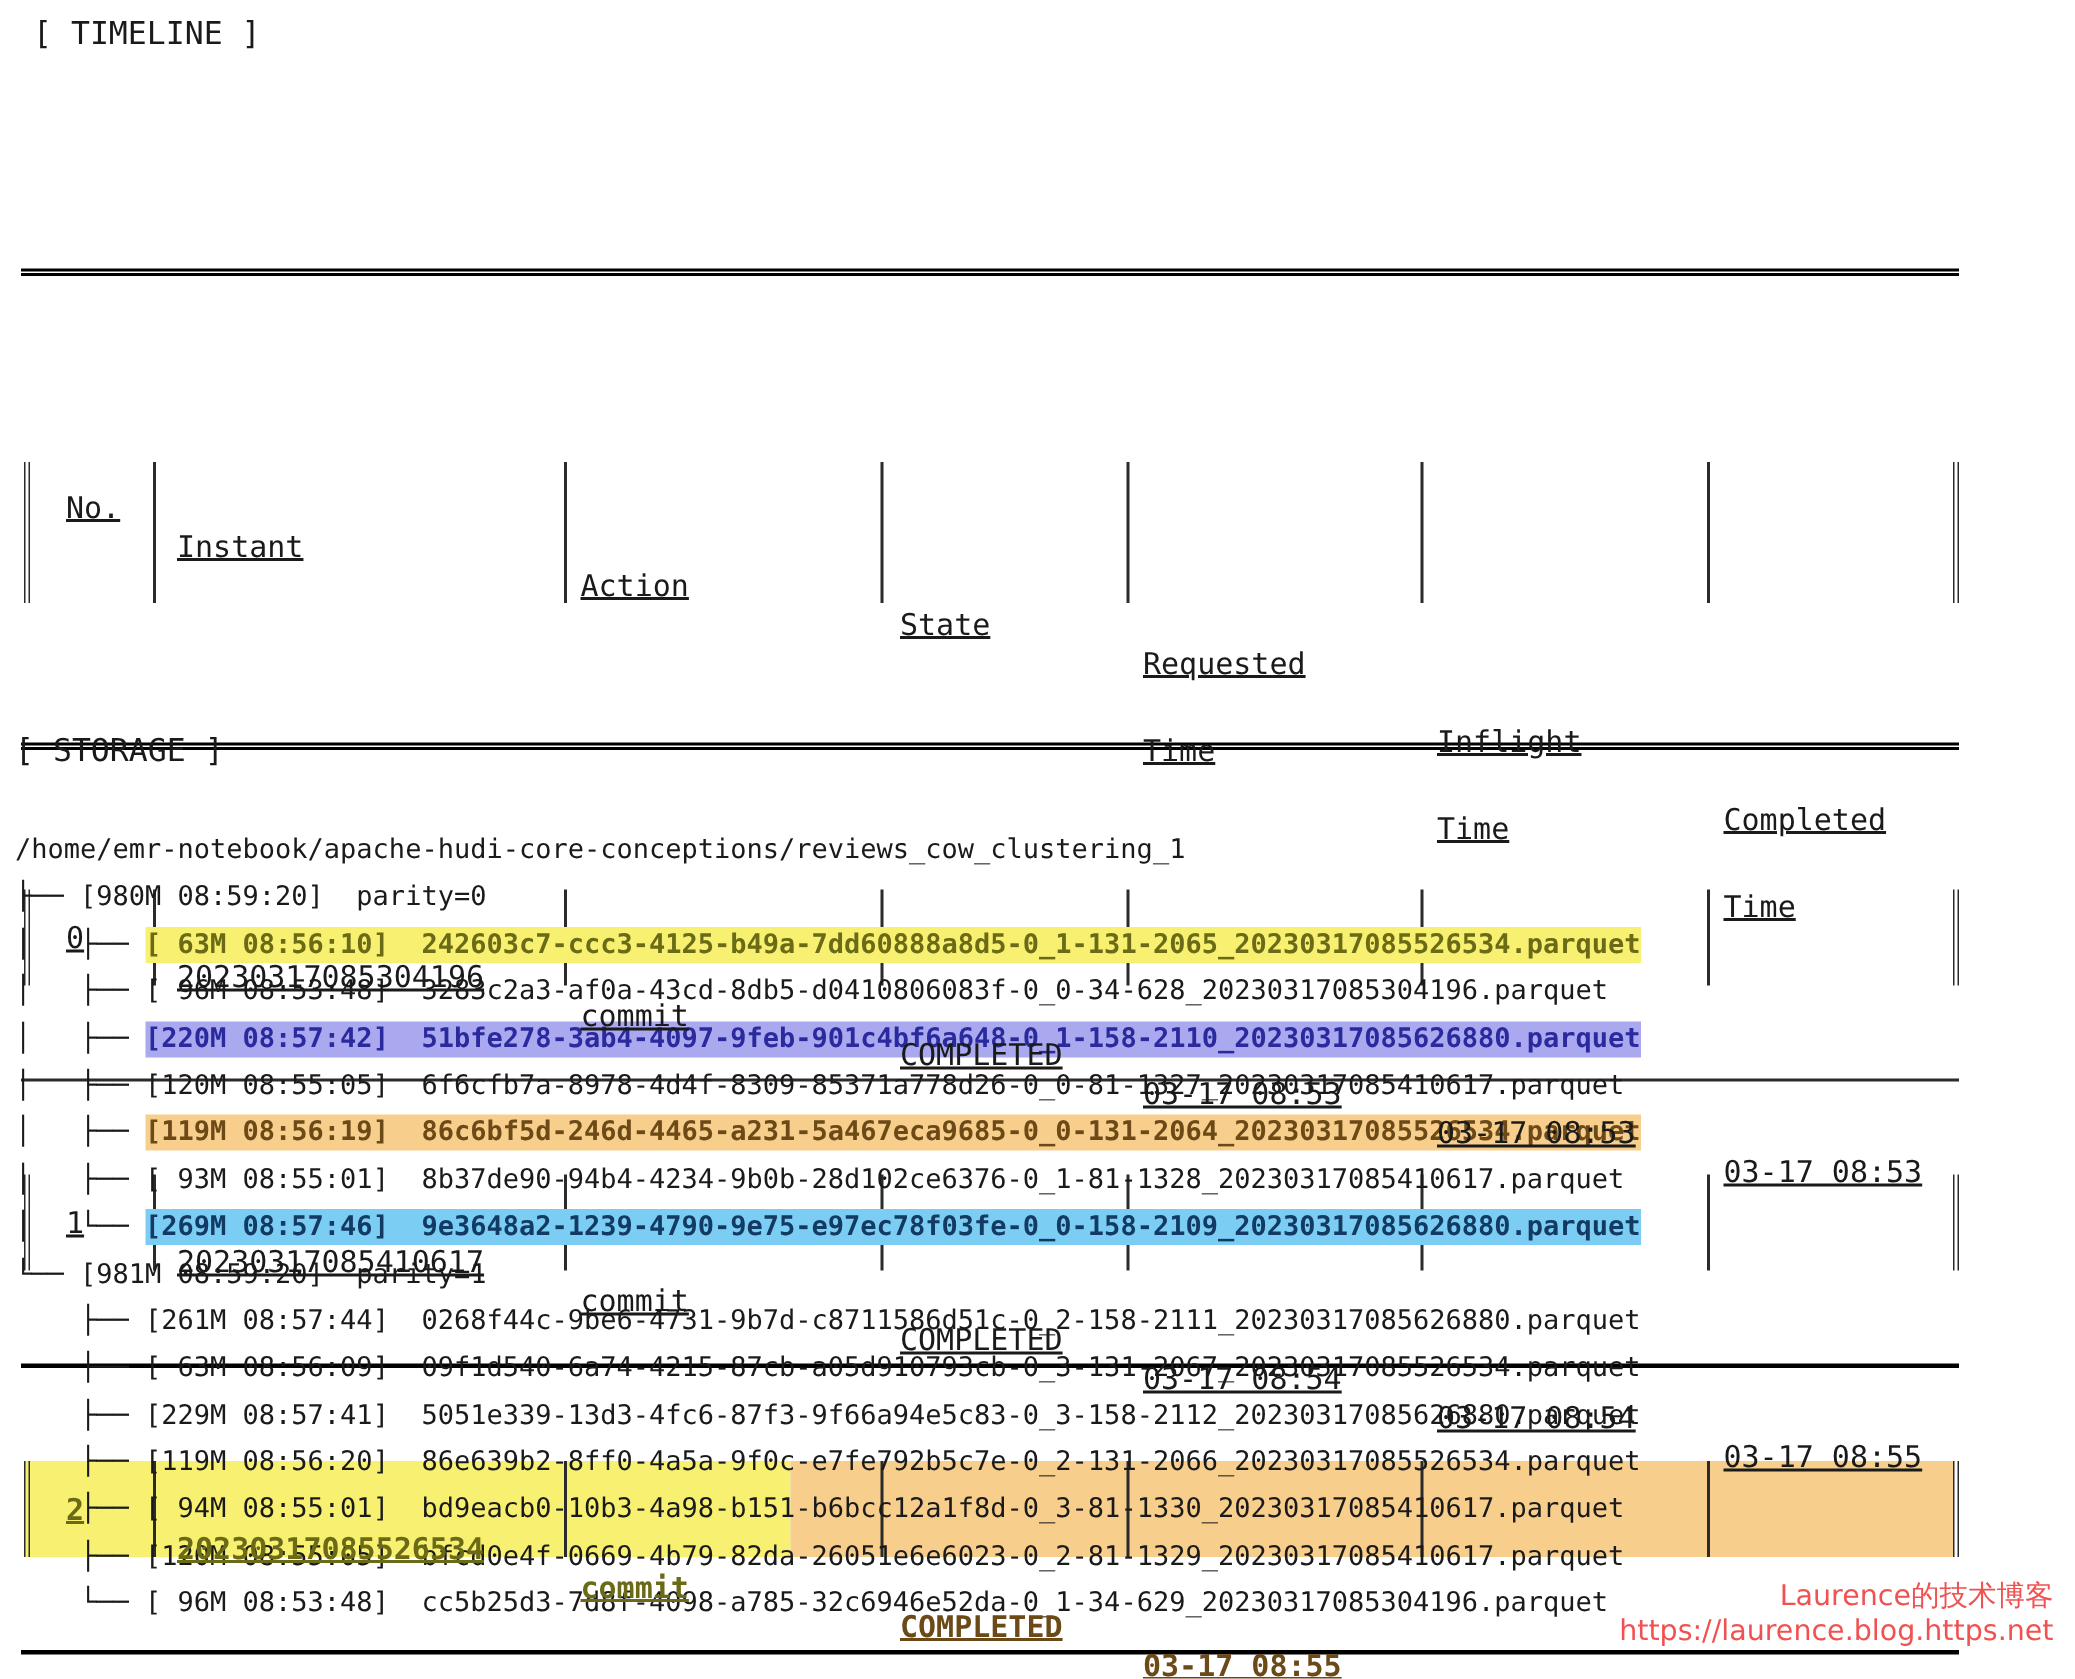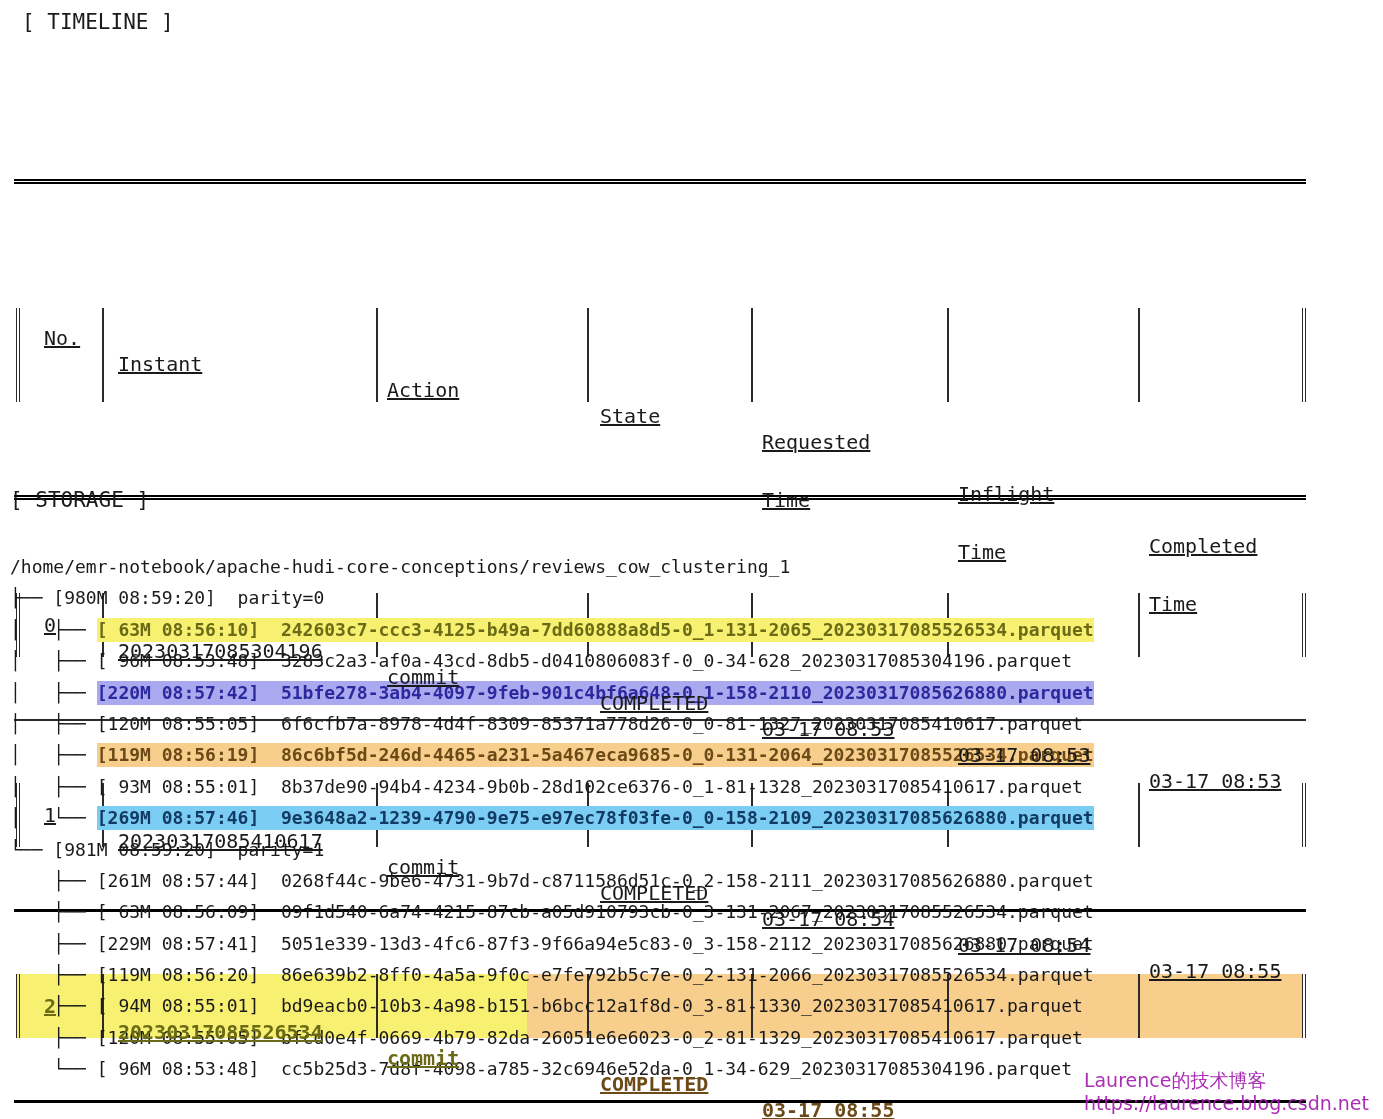--- a/index.html
+++ b/index.html
@@ -83,23 +83,23 @@
     line-height: 31.4px;
     white-space: pre;
   }
   .tline { white-space: pre; display: block; height: 31.4px; }
   .mark { padding: 1px 0 2px 0; }
 
   
   #watermark {
     position: absolute;
     right: 14px;
-    bottom: 4px;
-    text-align: left;
-    color: #a21caf;
+    bottom: 20px;
+    text-align: right;
+    color: #ef4444;
     font-family: "DejaVu Sans", "Liberation Sans", sans-serif;
     opacity: .92;
     pointer-events: none;
   }
   #wm-line1 { font-size: 19px; line-height: 22px; display:block; }
   #wm-line2 { font-size: 19px; line-height: 24px; display:block; }
 </style>
 </head>
 <body>
 
@@ -124,14 +124,14 @@
 
   
 </div>
 
 <div id="storage-title" class="section-title">[ STORAGE ]</div>
 
 <div id="storage-tree"><div class="tline"><span>/home/emr-notebook/apache-hudi-core-conceptions/reviews_cow_clustering_1</span></div><div class="tline"><span>├── [980M 08:59:20]  parity=0</span></div><div class="tline"><span>│   ├── </span><span class="mark" style="color: rgb(107, 107, 23); background: rgb(247, 240, 112); font-weight: bold;">[ 63M 08:56:10]  242603c7-ccc3-4125-b49a-7dd60888a8d5-0_1-131-2065_20230317085526534.parquet</span></div><div class="tline"><span>│   ├── </span><span class="mark" style="color: rgb(26, 26, 26);">[ 96M 08:53:48]  3283c2a3-af0a-43cd-8db5-d0410806083f-0_0-34-628_20230317085304196.parquet</span></div><div class="tline"><span>│   ├── </span><span class="mark" style="color: rgb(42, 42, 158); background: rgb(170, 168, 238); font-weight: bold;">[220M 08:57:42]  51bfe278-3ab4-4097-9feb-901c4bf6a648-0_1-158-2110_20230317085626880.parquet</span></div><div class="tline"><span>│   ├── </span><span class="mark" style="color: rgb(26, 26, 26);">[120M 08:55:05]  6f6cfb7a-8978-4d4f-8309-85371a778d26-0_0-81-1327_20230317085410617.parquet</span></div><div class="tline"><span>│   ├── </span><span class="mark" style="color: rgb(107, 74, 23); background: rgb(247, 206, 140); font-weight: bold;">[119M 08:56:19]  86c6bf5d-246d-4465-a231-5a467eca9685-0_0-131-2064_20230317085526534.parquet</span></div><div class="tline"><span>│   ├── </span><span class="mark" style="color: rgb(26, 26, 26);">[ 93M 08:55:01]  8b37de90-94b4-4234-9b0b-28d102ce6376-0_1-81-1328_20230317085410617.parquet</span></div><div class="tline"><span>│   └── </span><span class="mark" style="color: rgb(18, 58, 99); background: rgb(123, 205, 243); font-weight: bold;">[269M 08:57:46]  9e3648a2-1239-4790-9e75-e97ec78f03fe-0_0-158-2109_20230317085626880.parquet</span></div><div class="tline"><span>└── [981M 08:59:20]  parity=1</span></div><div class="tline"><span>    ├── </span><span class="mark" style="color: rgb(26, 26, 26);">[261M 08:57:44]  0268f44c-9be6-4731-9b7d-c8711586d51c-0_2-158-2111_20230317085626880.parquet</span></div><div class="tline"><span>    ├── </span><span class="mark" style="color: rgb(26, 26, 26);">[ 63M 08:56:09]  09f1d540-6a74-4215-87cb-a05d910793cb-0_3-131-2067_20230317085526534.parquet</span></div><div class="tline"><span>    ├── </span><span class="mark" style="color: rgb(26, 26, 26);">[229M 08:57:41]  5051e339-13d3-4fc6-87f3-9f66a94e5c83-0_3-158-2112_20230317085626880.parquet</span></div><div class="tline"><span>    ├── </span><span class="mark" style="color: rgb(26, 26, 26);">[119M 08:56:20]  86e639b2-8ff0-4a5a-9f0c-e7fe792b5c7e-0_2-131-2066_20230317085526534.parquet</span></div><div class="tline"><span>    ├── </span><span class="mark" style="color: rgb(26, 26, 26);">[ 94M 08:55:01]  bd9eacb0-10b3-4a98-b151-b6bcc12a1f8d-0_3-81-1330_20230317085410617.parquet</span></div><div class="tline"><span>    ├── </span><span class="mark" style="color: rgb(26, 26, 26);">[120M 08:55:05]  bfcd0e4f-0669-4b79-82da-26051e6e6023-0_2-81-1329_20230317085410617.parquet</span></div><div class="tline"><span>    └── </span><span class="mark" style="color: rgb(26, 26, 26);">[ 96M 08:53:48]  cc5b25d3-7d8f-4098-a785-32c6946e52da-0_1-34-629_20230317085304196.parquet</span></div></div>
 
 <div id="watermark">
   <span id="wm-line1">Laurence的技术博客</span>
-  <span id="wm-line2">https://laurence.blog.csdn.net</span>
+  <span id="wm-line2">https://laurence.blog.https.net</span>
 </div>
 
 </body></html>

